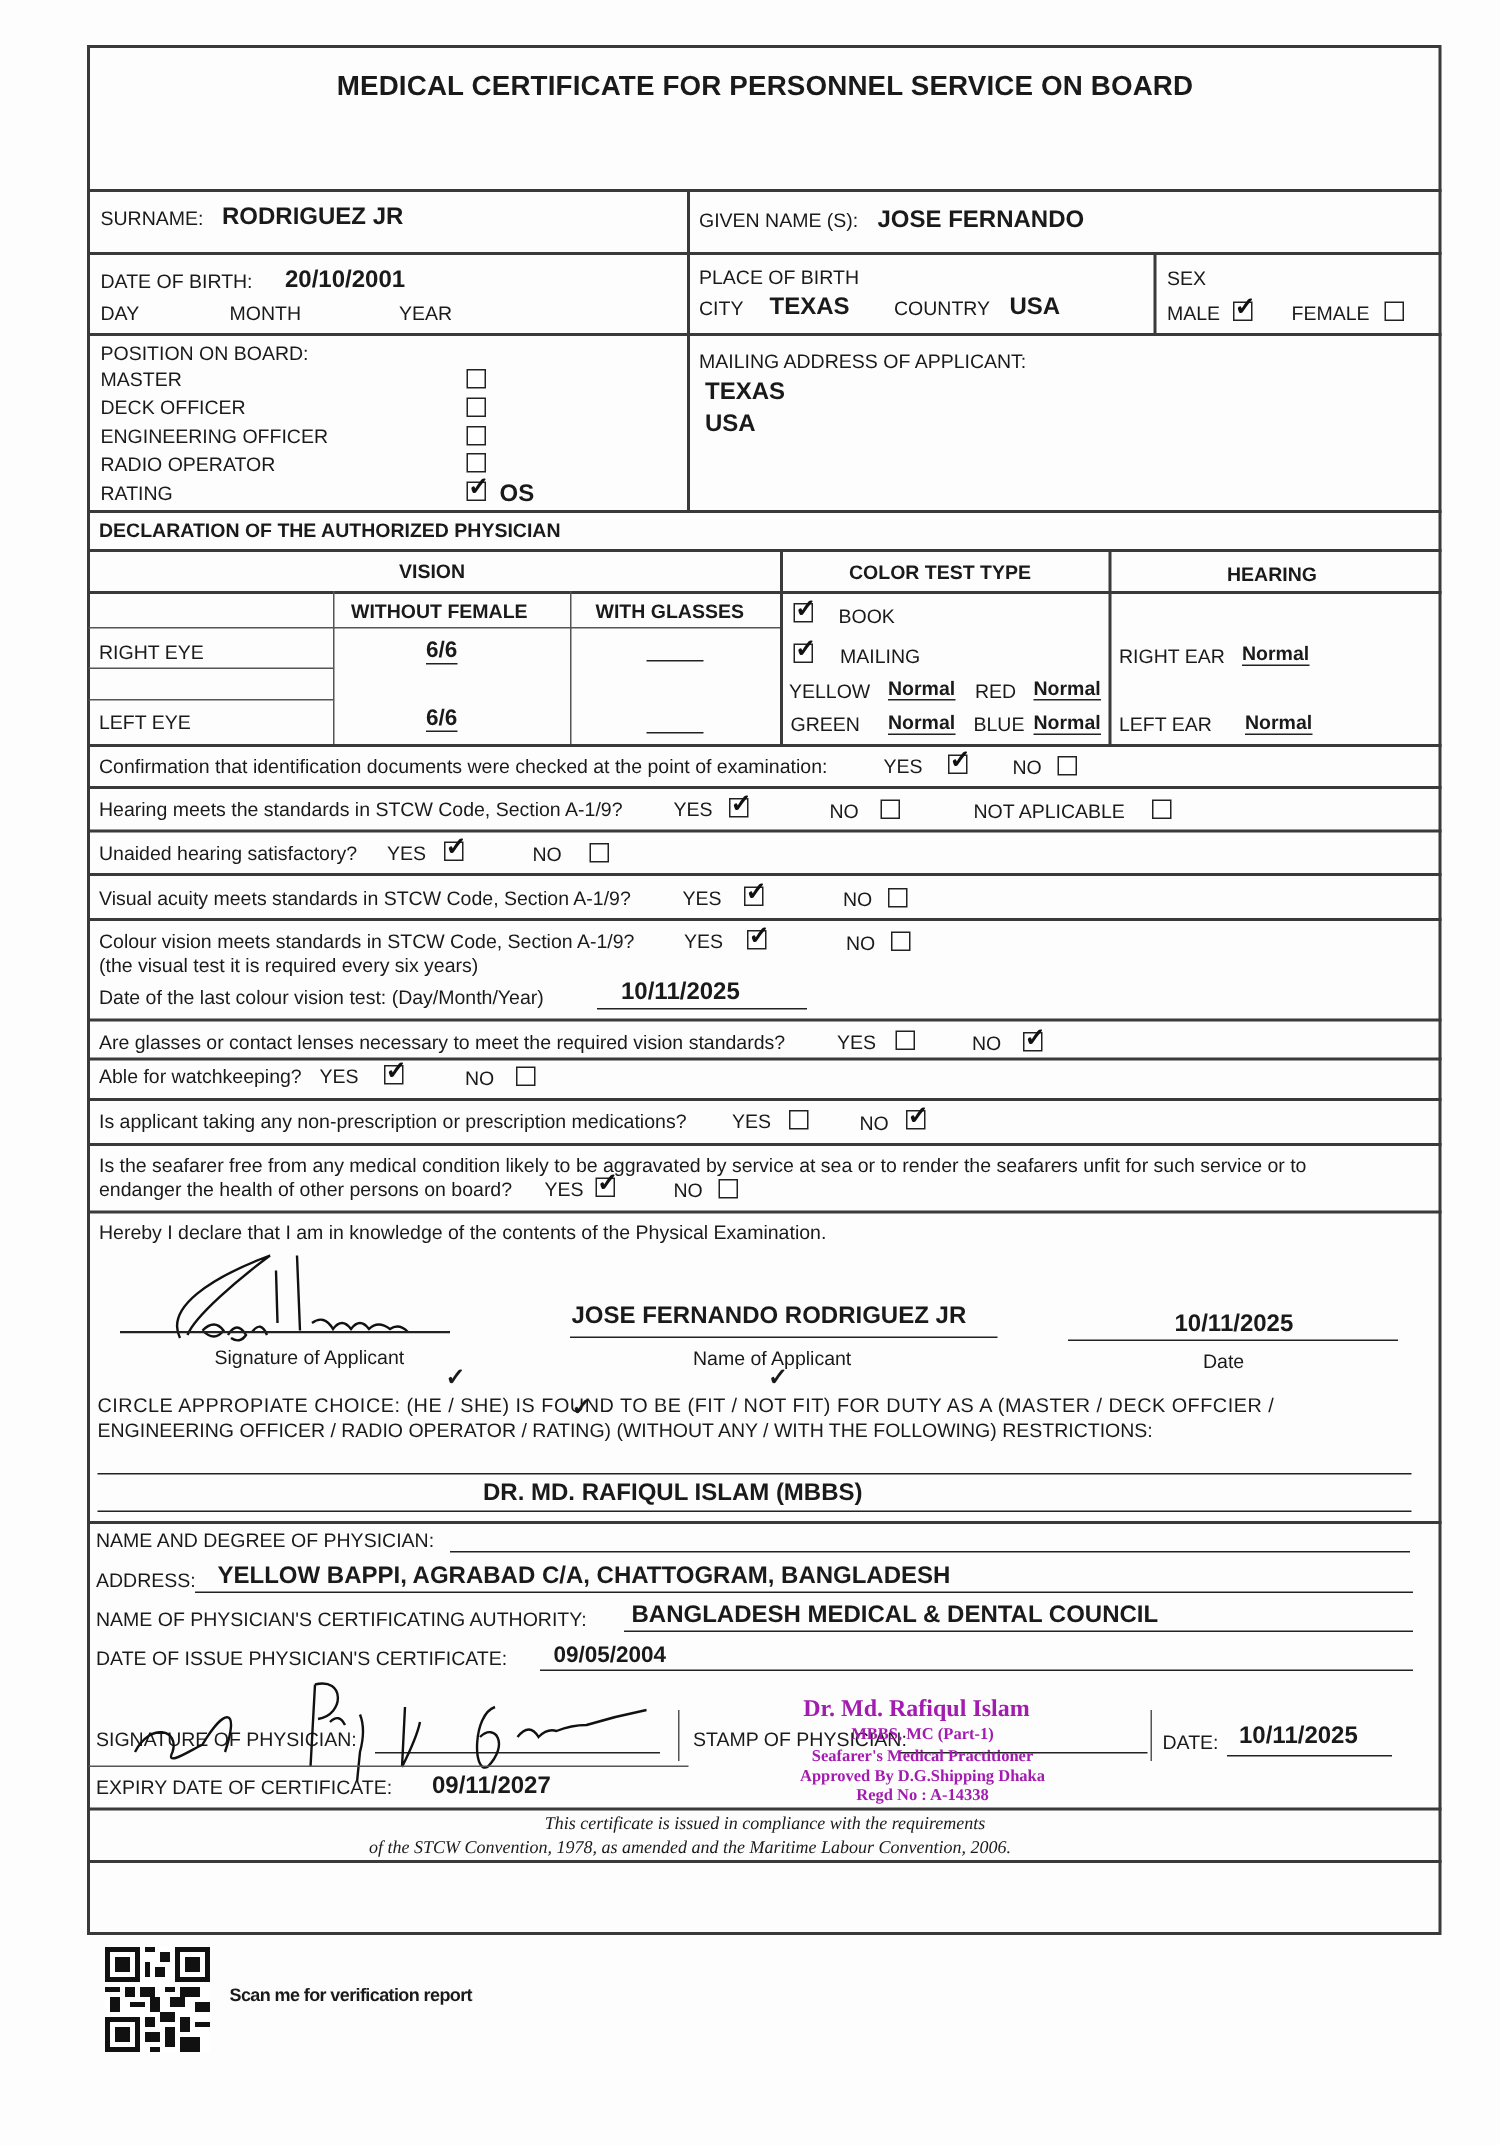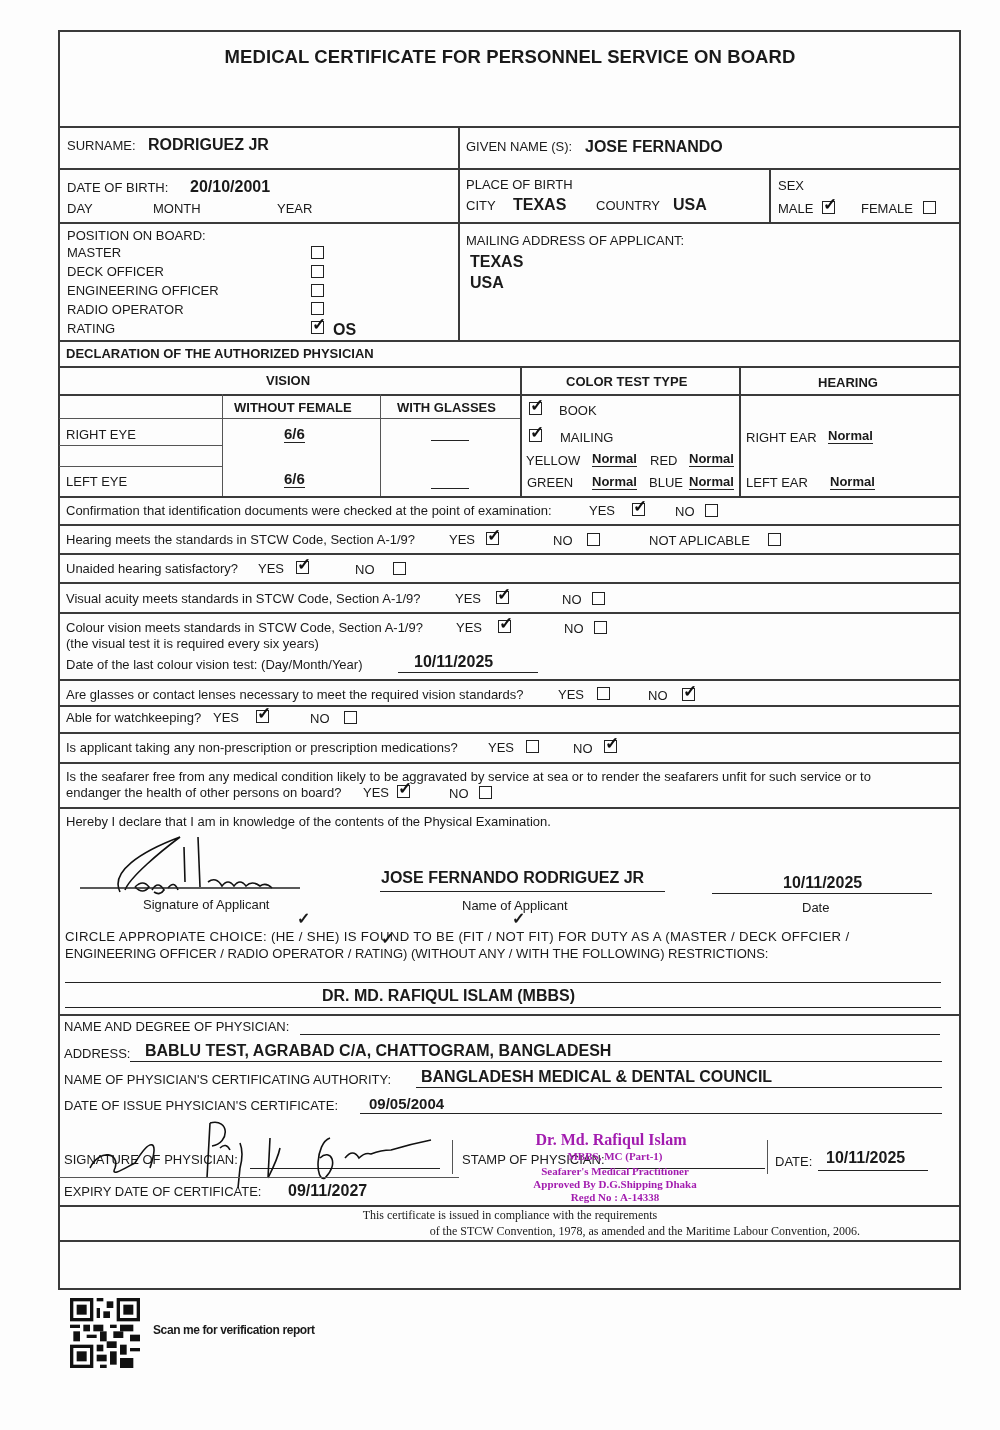--- a/index.html
+++ b/index.html
@@ -12,21 +12,21 @@
   .vl { position: absolute; width: 0; border-left: 2px solid #3a3a3a; }
   .vl.thin { border-left: 1px solid #555; }
   .lbl { position: absolute; font-size: 13px; white-space: nowrap; line-height: 1; }
   .val { position: absolute; font-size: 16px; font-weight: bold; white-space: nowrap; line-height: 1; }
   .hdr { position: absolute; font-size: 13px; font-weight: bold; white-space: nowrap; line-height: 1; }
   .title { position: absolute; left: 60px; width: 900px; top: 46px; text-align: center; font-size: 18.5px; font-weight: bold; letter-spacing: 0.1px; }
   .cb { position: absolute; width: 13px; height: 13px; border: 1.5px solid #222; background: #fff; }
   .cb.checked::after { content: "\2713"; position: absolute; left: 0px; top: -8px; font-size: 17px; font-weight: bold; color: #111; }
   .uline { border-bottom: 1.5px solid #222; padding-bottom: 1px; }
   .sline { position: absolute; height: 0; border-top: 1.5px solid #222; }
-  .it { font-family: "Liberation Serif", serif; font-size: 12px; }
+  .it { font-family: "Liberation Serif", serif; font-style: italic; font-size: 12px; }
   .stamp { position: absolute; font-family: "Liberation Serif", serif; color: #a21caf; white-space: nowrap; text-align: center; line-height: 1; }
   .tick { position: absolute; font-size: 16px; font-weight: bold; line-height: 1; }
   .sig { position: absolute; }
   .qr { position: absolute; left: 70px; top: 1298px; width: 70px; height: 70px; }
 </style>
 </head>
 <body>
 
 <div class="frame"></div>
 
@@ -64,21 +64,21 @@
 
 <span class="lbl" style="left:67px;top:139px">SURNAME:</span>
 <span class="val" style="left:148px;top:137px">RODRIGUEZ JR</span>
 <span class="lbl" style="left:466px;top:140px">GIVEN NAME (S):</span>
 <span class="val" style="left:585px;top:139px">JOSE FERNANDO</span>
 
 <span class="lbl" style="left:67px;top:181px">DATE OF BIRTH:</span>
 <span class="val" style="left:190px;top:179px">20/10/2001</span>
 <span class="lbl" style="left:67px;top:202px">DAY</span>
 <span class="lbl" style="left:153px;top:202px">MONTH</span>
-<span class="lbl" style="left:277px;top:202px">YEAR</span>
+<span class="lbl" style="left:266px;top:202px">YEAR</span>
 
 <span class="lbl" style="left:466px;top:178px">PLACE OF BIRTH</span>
 <span class="lbl" style="left:466px;top:199px">CITY</span>
 <span class="val" style="left:513px;top:197px">TEXAS</span>
 <span class="lbl" style="left:596px;top:199px">COUNTRY</span>
 <span class="val" style="left:673px;top:197px">USA</span>
 
 <span class="lbl" style="left:778px;top:179px">SEX</span>
 <span class="lbl" style="left:778px;top:202px">MALE</span>
 <span class="cb checked" style="left:822px;top:201px"></span>
@@ -217,21 +217,21 @@
 <span class="lbl" style="left:65px;top:930px;font-size:13.2px;letter-spacing:0.35px">CIRCLE APPROPIATE CHOICE: (HE / SHE) IS FOUND TO BE (FIT / NOT FIT) FOR DUTY AS A (MASTER / DECK OFFCIER /</span>
 <span class="lbl" style="left:65px;top:947px">ENGINEERING OFFICER / RADIO OPERATOR / RATING) (WITHOUT ANY / WITH THE FOLLOWING) RESTRICTIONS:</span>
 <div class="sline" style="left:65px;top:982px;width:876px"></div>
 <div class="sline" style="left:65px;top:1007px;width:876px"></div>
 
 <span class="lbl" style="left:64px;top:1020px">NAME AND DEGREE OF PHYSICIAN:</span>
 <span class="val" style="left:322px;top:988px">DR. MD. RAFIQUL ISLAM (MBBS)</span>
 <div class="sline" style="left:300px;top:1034px;width:640px"></div>
 
 <span class="lbl" style="left:64px;top:1047px">ADDRESS:</span>
-<span class="val" style="left:145px;top:1043px">BABLU TEST, AGRABAD C/A, CHATTOGRAM, BANGLADESH</span>
+<span class="val" style="left:145px;top:1043px">YELLOW BAPPI, AGRABAD C/A, CHATTOGRAM, BANGLADESH</span>
 <div class="sline" style="left:130px;top:1061px;width:812px"></div>
 
 <span class="lbl" style="left:64px;top:1073px">NAME OF PHYSICIAN'S CERTIFICATING AUTHORITY:</span>
 <span class="val" style="left:421px;top:1069px">BANGLADESH MEDICAL &amp; DENTAL COUNCIL</span>
 <div class="sline" style="left:416px;top:1087px;width:526px"></div>
 
 <span class="lbl" style="left:64px;top:1099px">DATE OF ISSUE PHYSICIAN'S CERTIFICATE:</span>
 <span class="val" style="left:369px;top:1096px;font-size:15px">09/05/2004</span>
 <div class="sline" style="left:360px;top:1113px;width:582px"></div>
 
@@ -254,21 +254,21 @@
 <span class="lbl" style="left:64px;top:1185px">EXPIRY DATE OF CERTIFICATE:</span>
 <span class="val" style="left:288px;top:1183px">09/11/2027</span>
 
 <div class="stamp" style="left:516px;top:1132px;width:190px;font-size:16px;font-weight:bold">Dr. Md. Rafiqul Islam</div>
 <div class="stamp" style="left:520px;top:1151px;width:190px;font-size:11px;font-weight:bold">MBBS, MC (Part-1)</div>
 <div class="stamp" style="left:520px;top:1166px;width:190px;font-size:11px;font-weight:bold">Seafarer's Medical Practitioner</div>
 <div class="stamp" style="left:520px;top:1179px;width:190px;font-size:11px;font-weight:bold">Approved By D.G.Shipping Dhaka</div>
 <div class="stamp" style="left:520px;top:1192px;width:190px;font-size:11px;font-weight:bold">Regd No : A-14338</div>
 
 <div class="abs it" style="left:60px;top:1208px;width:900px;text-align:center">This certificate is issued  in compliance with the requirements</div>
-<div class="abs it" style="left:60px;top:1224px;width:800px;text-align:right">of the STCW Convention, 1978, as amended and the Maritime Labour Convention, 2006.</div>
+<div class="abs it" style="left:60px;top:1224px;width:800px;text-align:center">of the STCW Convention, 1978, as amended and the Maritime Labour Convention, 2006.</div>
 
 <svg class="qr" viewBox="0 0 21 21">
   <rect width="21" height="21" fill="#fff"></rect>
   <g fill="#111">
     <rect x="0" y="0" width="7" height="7"></rect>
       <rect x="1" y="1" width="5" height="5" fill="#fff"></rect>
       <rect x="2" y="2" width="3" height="3"></rect>
     <rect x="14" y="0" width="7" height="7"></rect>
       <rect x="15" y="1" width="5" height="5" fill="#fff"></rect>
       <rect x="16" y="2" width="3" height="3"></rect>

